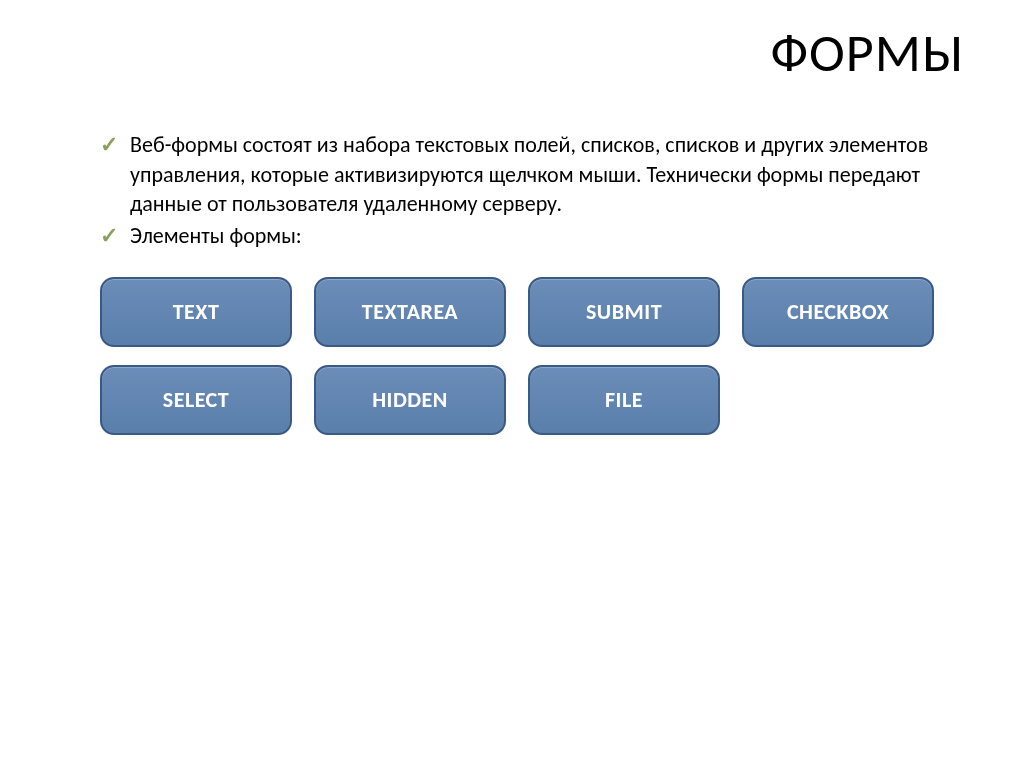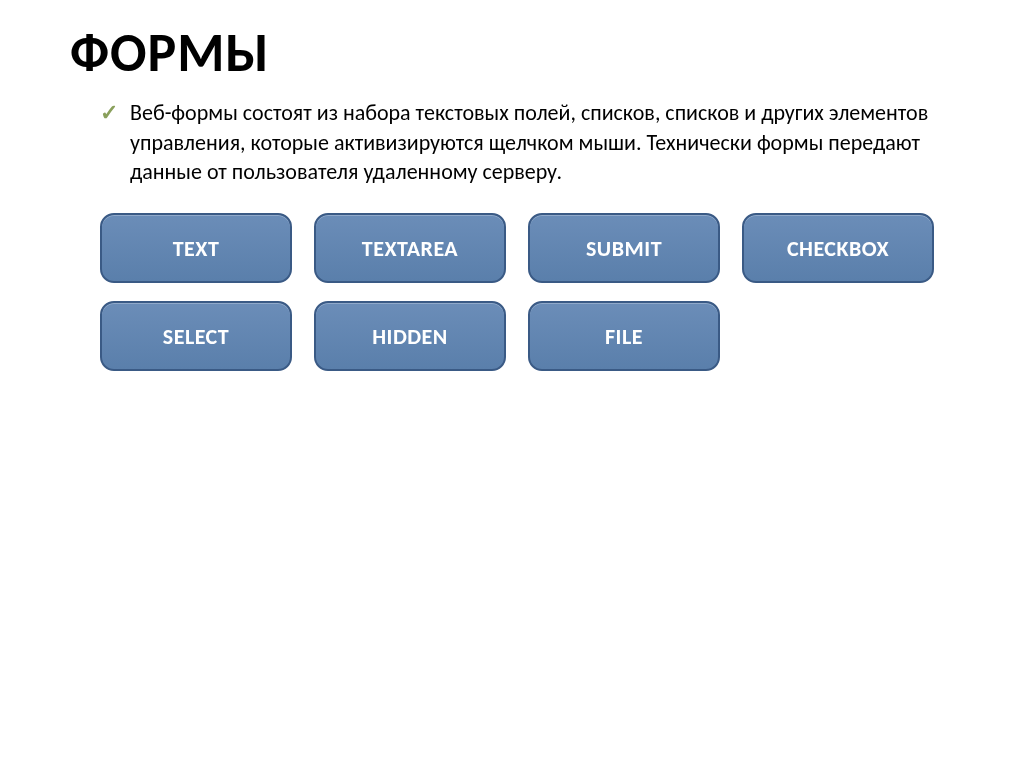--- a/index.html
+++ b/index.html
@@ -12,23 +12,23 @@
     overflow: hidden;
   }
   .slide {
     width: 1024px;
     height: 767px;
     padding: 20px 60px 40px 70px;
     position: relative;
   }
   .title {
     font-size: 54px;
-    font-weight: 700;
-    text-align: left;
-    margin-bottom: 12px;
+    font-weight: 400;
+    text-align: right;
+    margin-bottom: 44px;
     letter-spacing: 1px;
     color: #000;
   }
   .bullets {
     list-style: none;
     padding-left: 30px;
   }
   .bullets > li {
     position: relative;
     font-size: 22px;
@@ -77,20 +77,23 @@
 <body>
 
 <div class="slide">
 
   <h1 class="title">ФОРМЫ</h1>
 
   <ul class="bullets">
     <li>
       <span>Веб-формы состоят из набора текстовых полей, списков, списков и других элементов управления, которые активизируются щелчком мыши. Технически формы передают данные от пользователя удаленному серверу.</span>
     </li>
+    <li>
+      <span>Элементы формы:</span>
+    </li>
   </ul>
 
   <div class="button-grid">
     <div class="form-btn">TEXT</div>
     <div class="form-btn">TEXTAREA</div>
     <div class="form-btn">SUBMIT</div>
     <div class="form-btn">CHECKBOX</div>
     <div class="form-btn">SELECT</div>
     <div class="form-btn">HIDDEN</div>
     <div class="form-btn">FILE</div>

